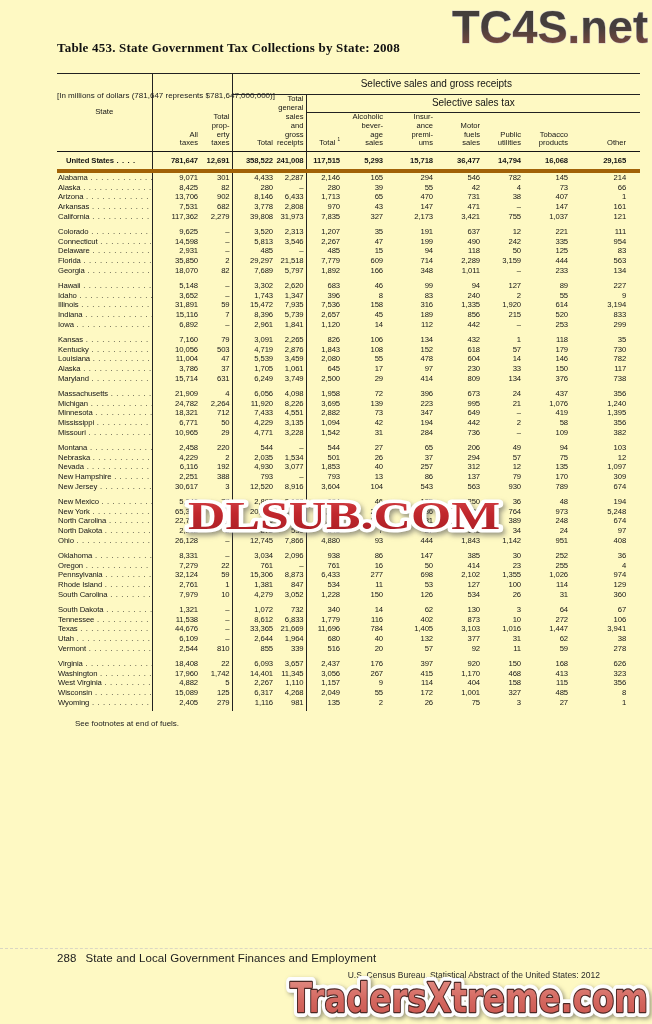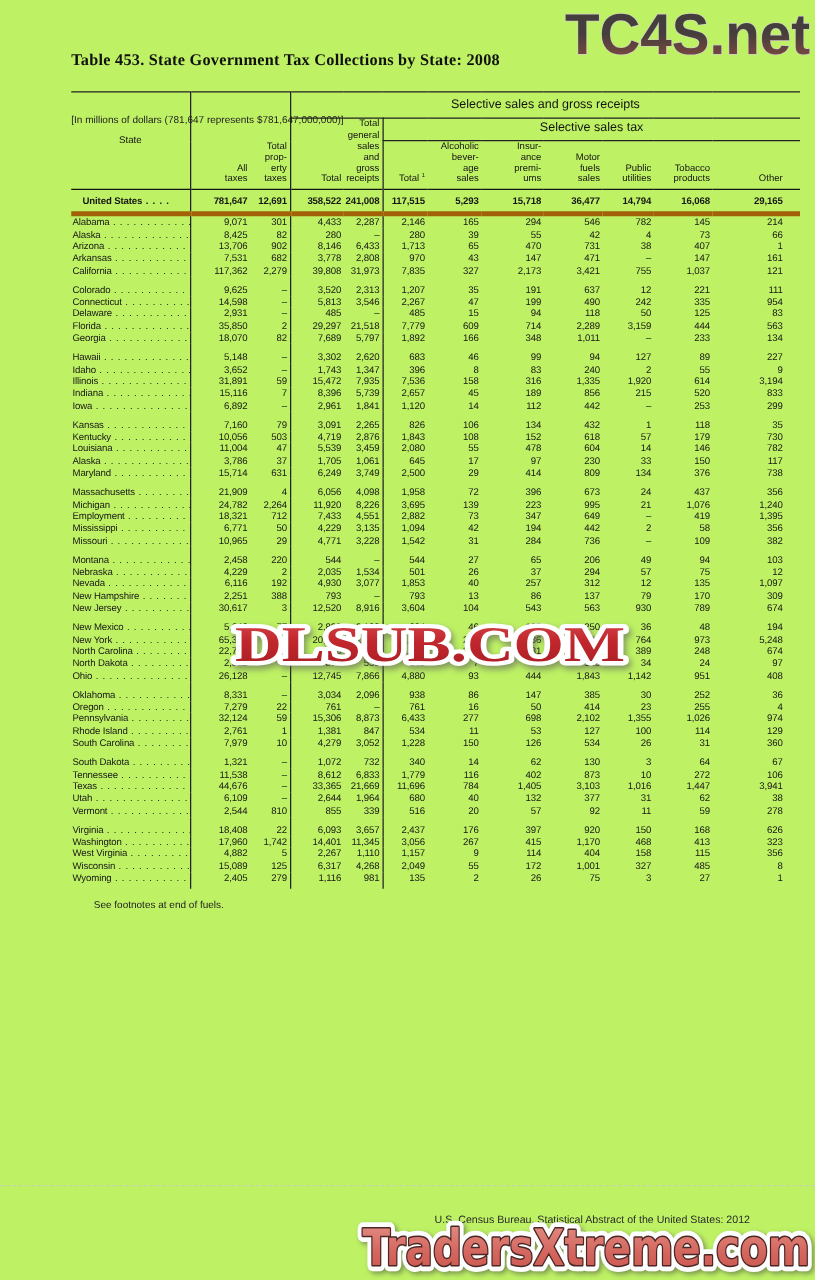--- a/index.html
+++ b/index.html
@@ -1,16 +1,16 @@
 <!DOCTYPE html>
 <html><head>
 <meta charset="utf-8">
 <style>
   html,body{margin:0;padding:0;background:#e8e8e8;}
-  .page{position:relative;width:652px;height:1024px;background:#bef264;overflow:hidden;
+  .page{position:relative;width:652px;height:1024px;background:#fef9c3;overflow:hidden;
         font-family:"Liberation Sans",sans-serif;color:#161616;}
   
   .title{position:absolute;left:57px;top:40px;font-family:"Liberation Serif",serif;
          font-weight:bold;font-size:13px;letter-spacing:.2px;color:#111;}
   .note{position:absolute;left:57px;top:59px;font-size:8px;color:#222;margin-top:32px;}
   
   .tablewrap{position:absolute;left:57px;top:73px;width:583px;}
   table{border-collapse:collapse;table-layout:fixed;width:583px;border-top:1.2px solid #222;}
   col.w0{width:95px}col.w1{width:48px}col.w2{width:32px}col.w3{width:43px}col.w4{width:31px}
   col.w5{width:36px}col.w6{width:43px}col.w7{width:50px}col.w8{width:47px}col.w9{width:41px}
@@ -428,21 +428,21 @@
             <td class="num">8,226</td>
             <td class="num bl">3,695</td>
             <td class="num">139</td>
             <td class="num">223</td>
             <td class="num">995</td>
             <td class="num">21</td>
             <td class="num">1,076</td>
             <td class="num clast">1,240</td>
           </tr>
           <tr>
-            <td class="state"><span>Employment</span><span class="dots"></span></td>
+            <td class="state"><span>Minnesota</span><span class="dots"></span></td>
             <td class="num bl">18,321</td>
             <td class="num">712</td>
             <td class="num bl">7,433</td>
             <td class="num">4,551</td>
             <td class="num bl">2,882</td>
             <td class="num">73</td>
             <td class="num">347</td>
             <td class="num">649</td>
             <td class="num">–</td>
             <td class="num">419</td>
@@ -826,20 +826,23 @@
             <td class="num">27</td>
             <td class="num clast">1</td>
           </tr>
         </tbody>
     </table>
   </div>
 
   <div class="footnote">See footnotes at end of fuels.</div>
 
   <div class="scanline"></div>
+  <div class="footline">
+    <span class="pg">288</span><span>State and Local Government Finances and Employment</span>
+  </div>
   <div class="source">U.S. Census Bureau, Statistical Abstract of the United States: 2012</div>
 
   <svg class="wm wm-top" width="202" height="50">
     <defs>
       <linearGradient id="g-tc4s" x1="0" y1="0" x2="0" y2="1">
         <stop offset="0%" stop-color="#413e3d"></stop>
           <stop offset="50%" stop-color="#453e3c"></stop>
         <stop offset="78%" stop-color="#6e463e"></stop>
           <stop offset="100%" stop-color="#8a5a4e"></stop>
       </linearGradient>

